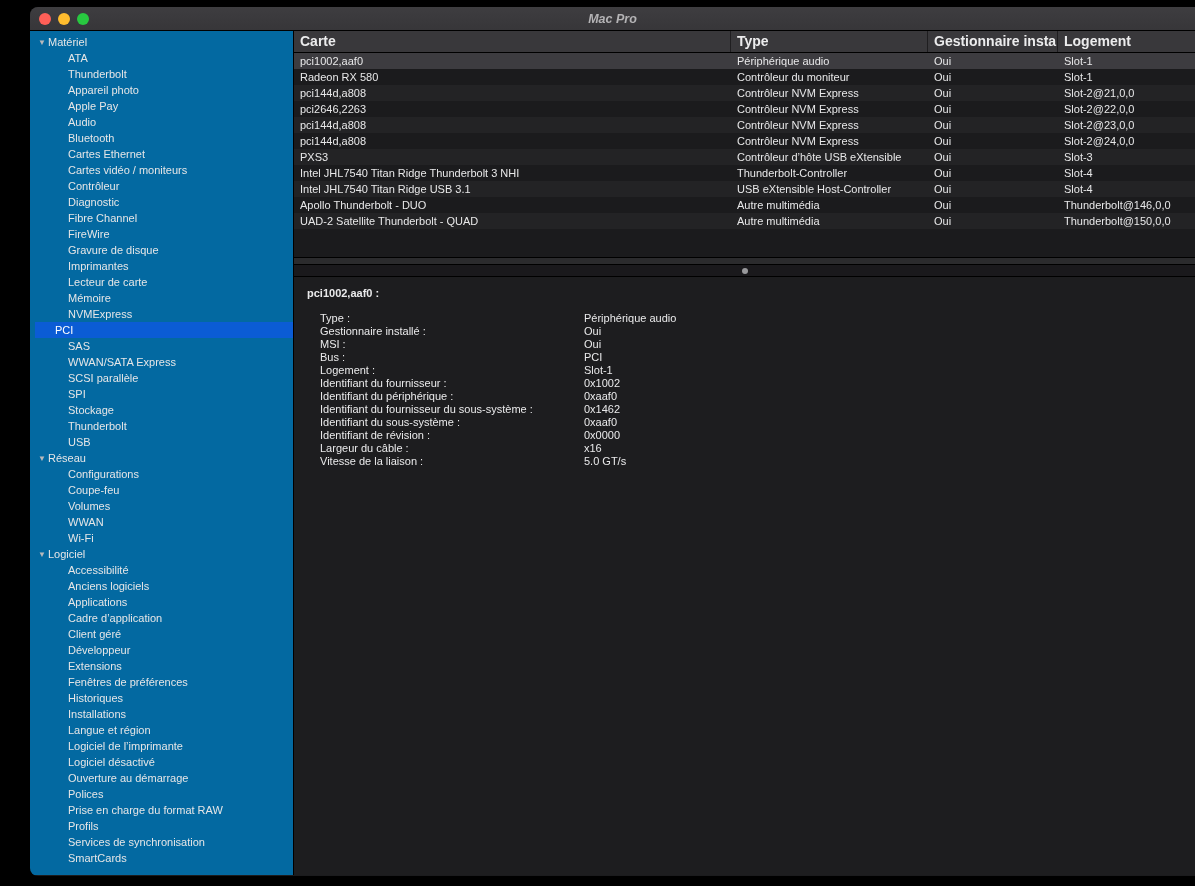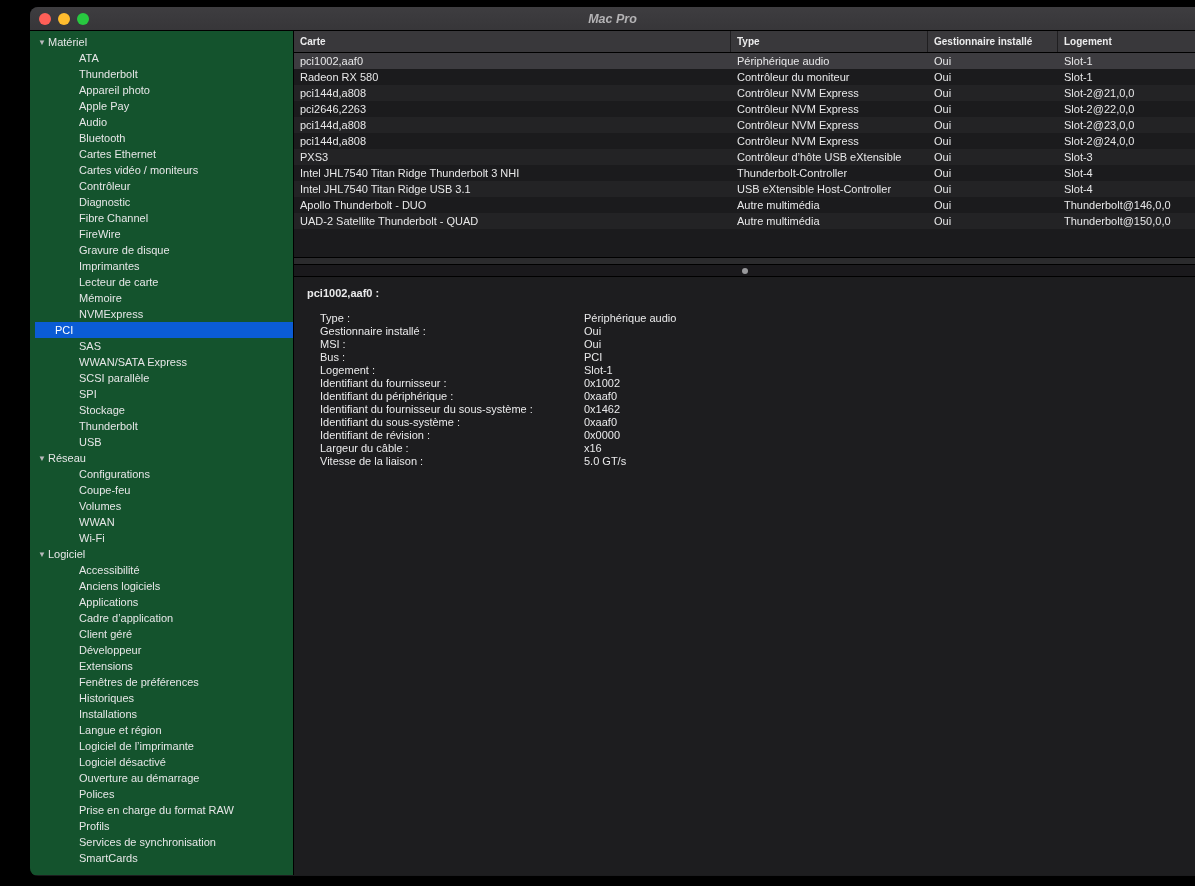--- a/index.html
+++ b/index.html
@@ -16,38 +16,38 @@
   .title { text-align:center; line-height:24px; font-size:12.5px; font-weight:600;
     color:#b4b3b5;font-style:italic; }
   .traffic { position:absolute; left:9px; top:6px; display:flex; gap:7px; }
   .tl { width:12px; height:12px; border-radius:50%; display:inline-block; }
   .tl.red { background:#ff5f57; }
   .tl.yellow { background:#febc2e; }
   .tl.green { background:#28c840; }
 
   .main { display:flex; height:844px; }
 
-  .sidebar { width:264px; background:#14532d; border-right:1px solid #000;
+  .sidebar { width:264px; background:#0369a1; border-right:1px solid #000;
     padding-top:3px; font-size:11px; font-weight:500; color:#e6e6e7;
     overflow:hidden; flex-shrink:0; }
   .side-section { height:16px; line-height:16px; padding-left:8px; white-space:nowrap; }
   .tri { display:inline-block; width:10px; font-size:8px; color:#b9b9bb;
     vertical-align:1px; }
-  .side-item { height:16px; line-height:16px; padding-left:25px; white-space:nowrap;margin-left:24px; }
+  .side-item { height:16px; line-height:16px; padding-left:38px; white-space:nowrap; }
   .side-item.selected { background:#0b5cd5; color:#fff; margin-left:5px;
     padding-left:20px; }
 
   .content { flex:1; min-width:0; display:flex; flex-direction:column;
     background:#1b1b1d; }
 
   .table-viewport { height:227px; background:#1b1b1d; border-bottom:1px solid #000;
     overflow:hidden; }
   .thead { display:grid; grid-template-columns:437px 197px 130px 1fr; height:22px;
     background:#39383b; border-bottom:1px solid #000; }
-  .th { font-size:10px; font-weight:700; color:#ececed; line-height:21px;
+  .th { font-size:14px; font-weight:700; color:#ececed; line-height:21px;
     padding-left:6px; border-right:1px solid rgba(0,0,0,.45); white-space:nowrap;
     overflow:hidden; }
   .th:last-child { border-right:none; }
   .trow { display:grid; grid-template-columns:437px 197px 130px 1fr; height:16px; }
   .trow.alt { background:#232325; }
   .trow.selected { background:#3d3c40; }
   .td { font-size:11px; font-weight:500; color:#e8e8e9; line-height:16px;
     padding-left:6px; white-space:nowrap; overflow:hidden; }
 
   .hstrip { height:7px; background:#2b2b2d; border-bottom:1px solid #000; }

